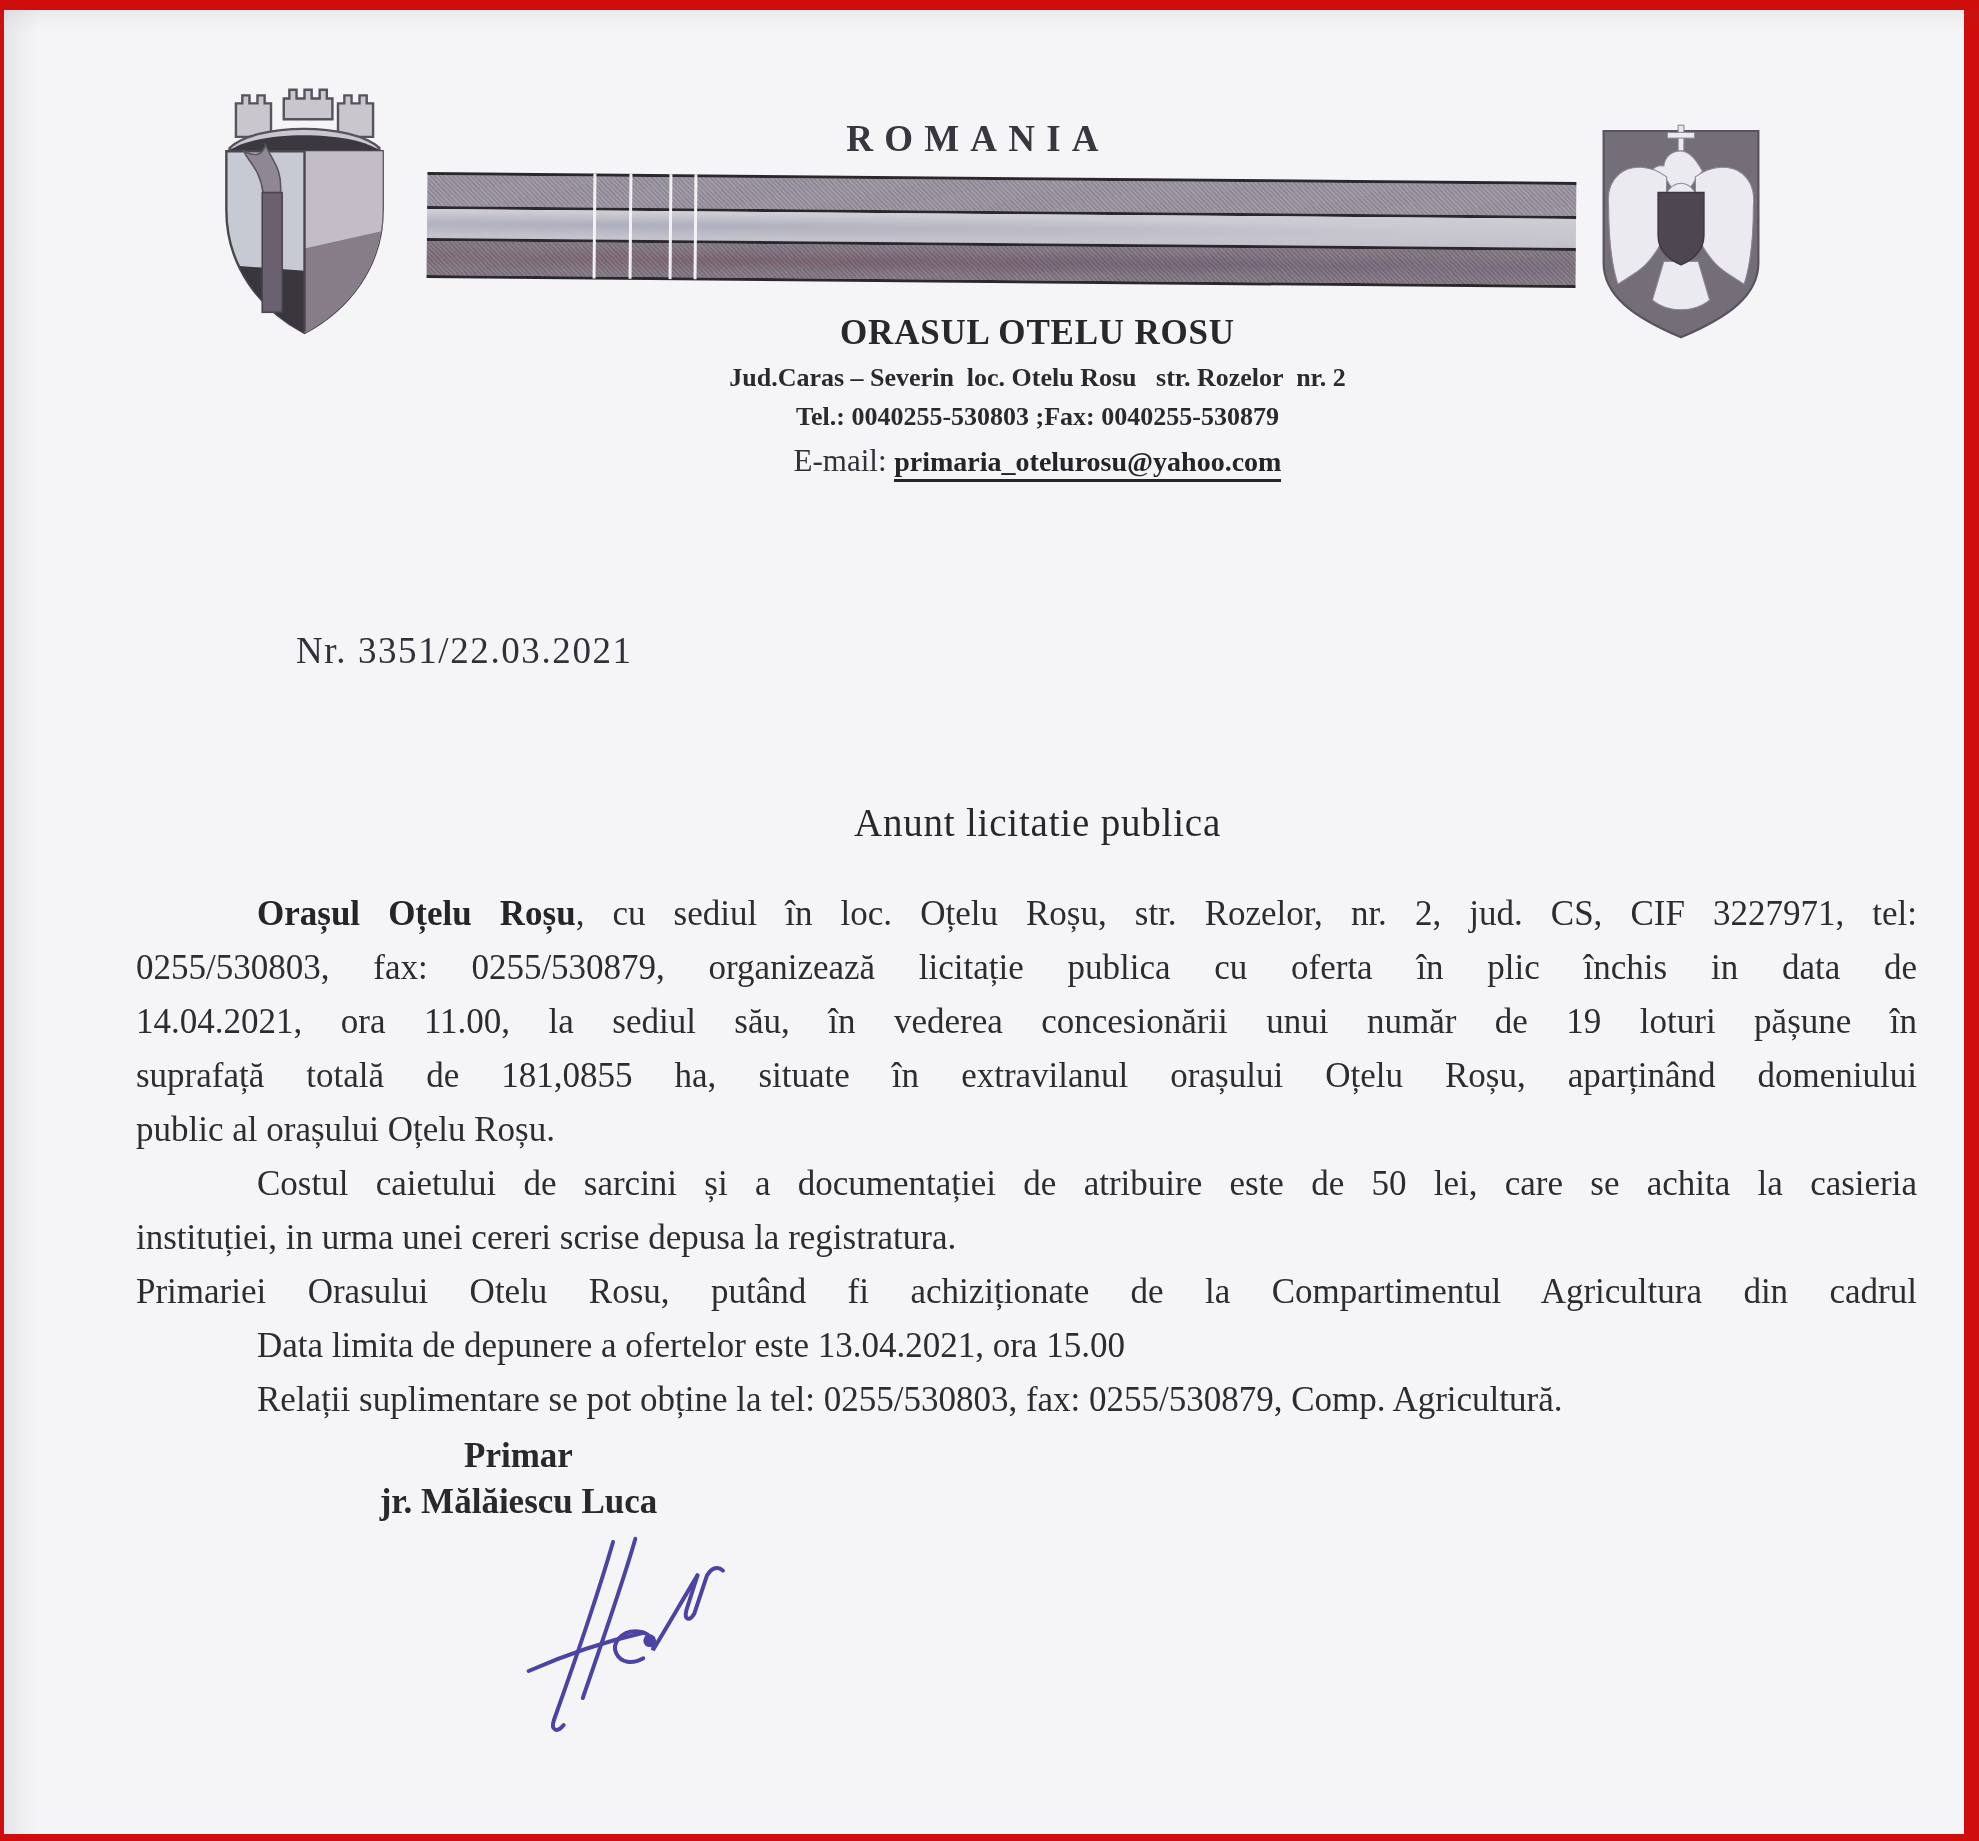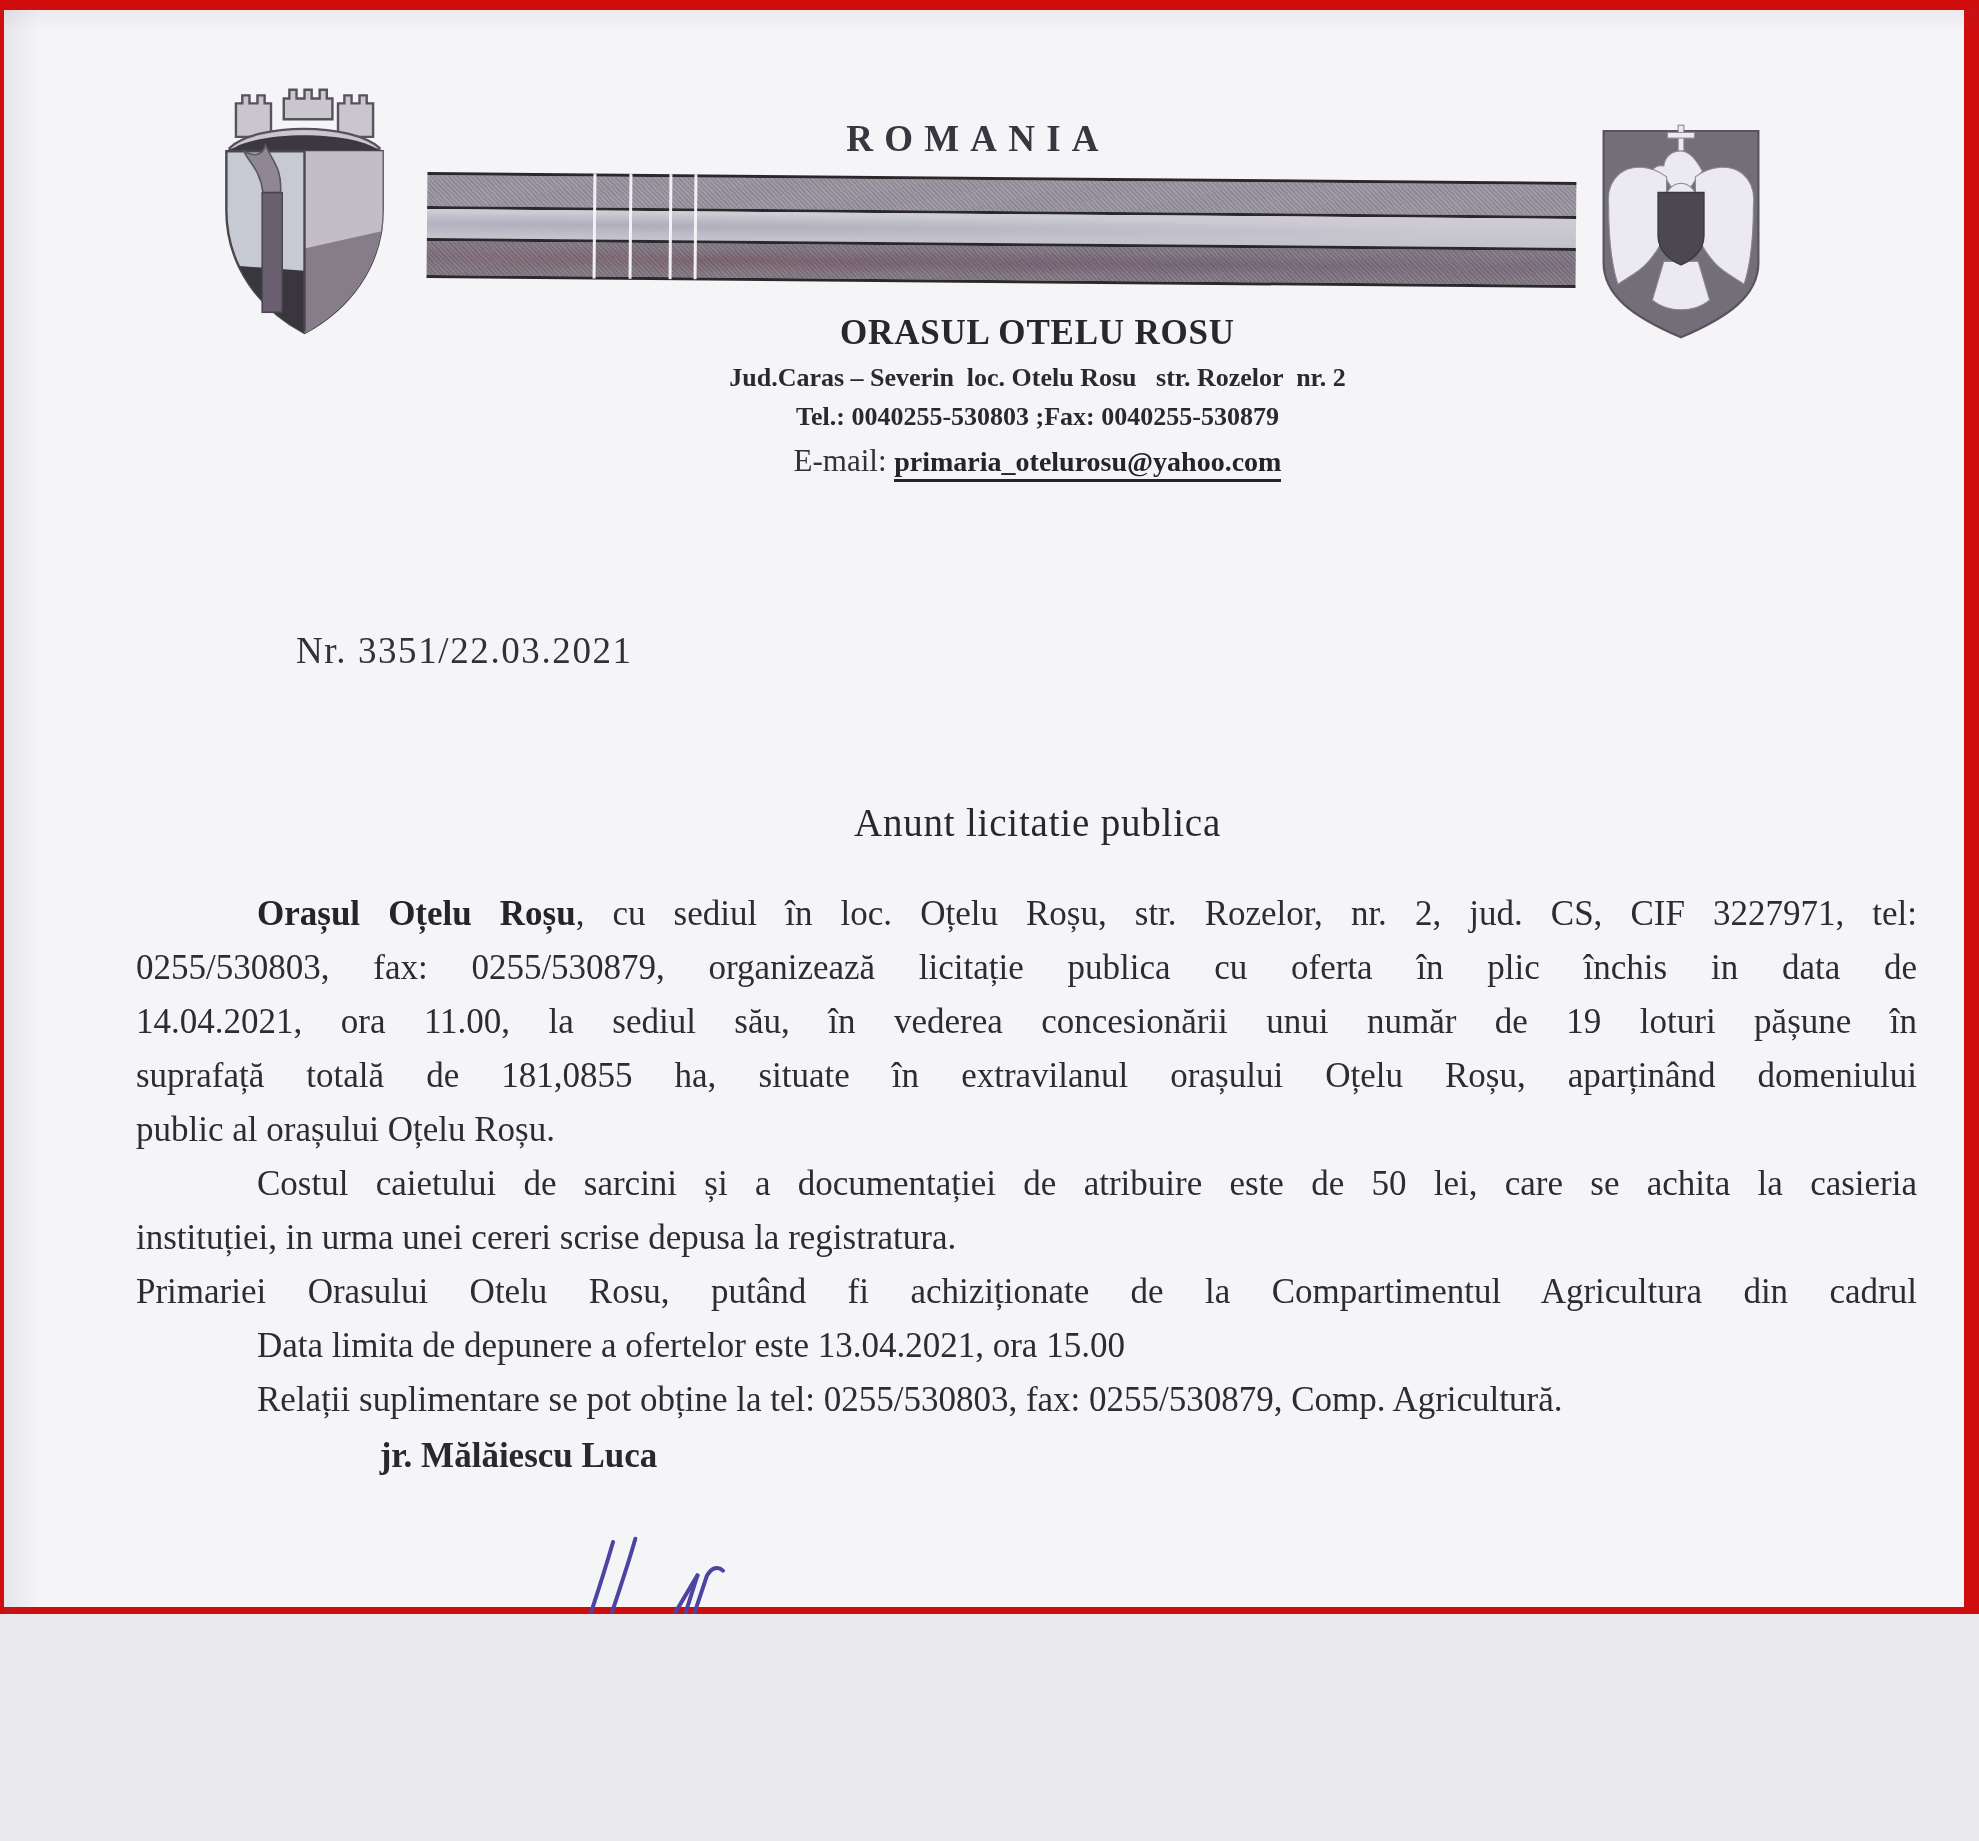--- a/index.html
+++ b/index.html
@@ -1,17 +1,17 @@
 <!DOCTYPE html>
 <html style="font-size:12.8px"><head>
 <meta charset="utf-8">
 <style>
   html,body{margin:0;padding:0;background:#e9e9ec;}
   .page{
-    position:relative;width:1979px;height:1614px;overflow:hidden;
+    position:relative;width:1979px;height:1841px;overflow:hidden;
     background:#f5f5f8;
     font-family:"Liberation Serif", serif;
     color:#2f2c33;
   }
   
   .red{position:absolute;background:#cf0d0d;}
   .red-top{left:0;top:0;width:1979px;height:9.6px;}
   .red-left{left:0;top:0;width:4px;height:1841px;}
   .red-right{right:0;top:0;width:15px;height:1841px;}
   .red-bottom{left:0;bottom:0;width:1979px;height:7.2px;}
@@ -147,20 +147,21 @@
       <div class="bline">suprafață totală de 181,0855 ha, situate în extravilanul orașului Oțelu Roșu, aparținând domeniului</div>
       <div class="bline last">public al orașului Oțelu Roșu.</div>
       <div class="bline indent">Costul caietului de sarcini și a documentației de atribuire este de 50 lei, care se achita la casieria</div>
       <div class="bline last">instituției, in urma unei cereri scrise depusa la registratura.</div>
       <div class="bline">Primariei Orasului Otelu Rosu, putând fi achiziționate de la Compartimentul Agricultura din cadrul</div>
       <div class="bline last indent">Data limita de depunere a ofertelor este 13.04.2021, ora 15.00</div>
       <div class="bline last indent">Relații suplimentare se pot obține la tel: 0255/530803, fax: 0255/530879, Comp. Agricultură.</div>
     </div>
 
   <div class="sig-block">
+    <div>Primar</div>
     <div>jr. Mălăiescu Luca</div>
   </div>
 
   <div class="sig-scribble">
     <svg width="335" height="215" viewBox="0 0 420 270">
       <g fill="none" stroke-width="5" stroke-linecap="round" stroke="#4b44a3">
         <path d="M168,10 C150,72 120,160 94,233 C89,247 98,250 106,240"></path>
         <path d="M196,6 C180,62 152,142 130,206"></path>
         <path d="M62,172 C112,150 162,134 206,124"></path>
         <path d="M206,156 C192,164 178,162 172,150 C166,138 178,122 196,122 C212,122 222,132 218,146 C240,110 258,78 274,52"></path>

